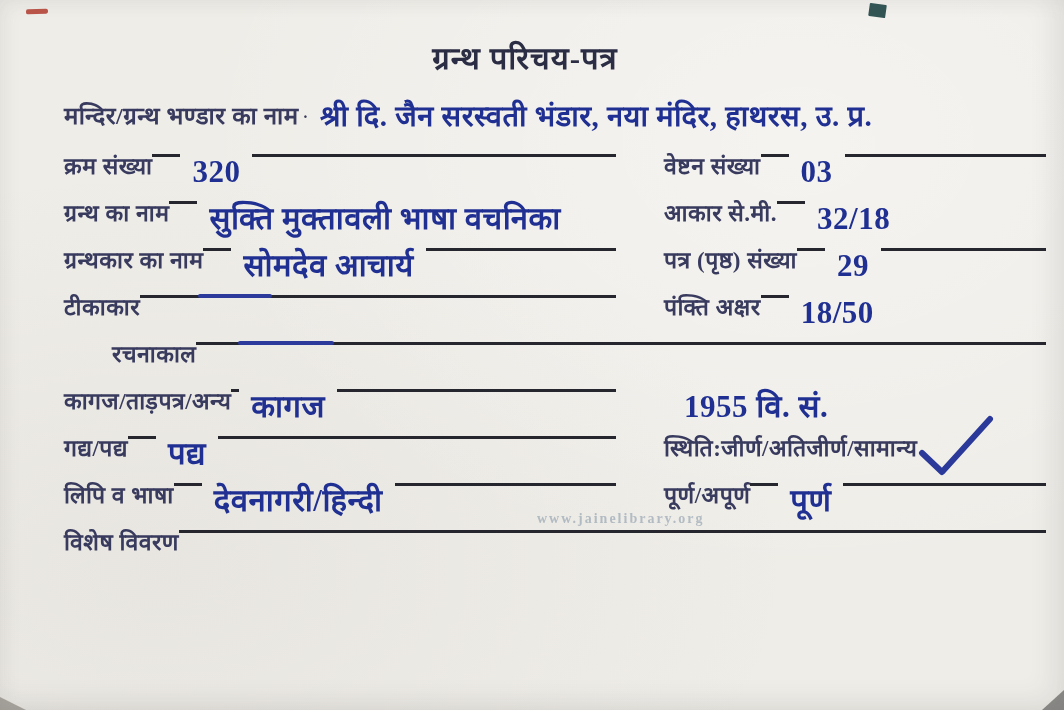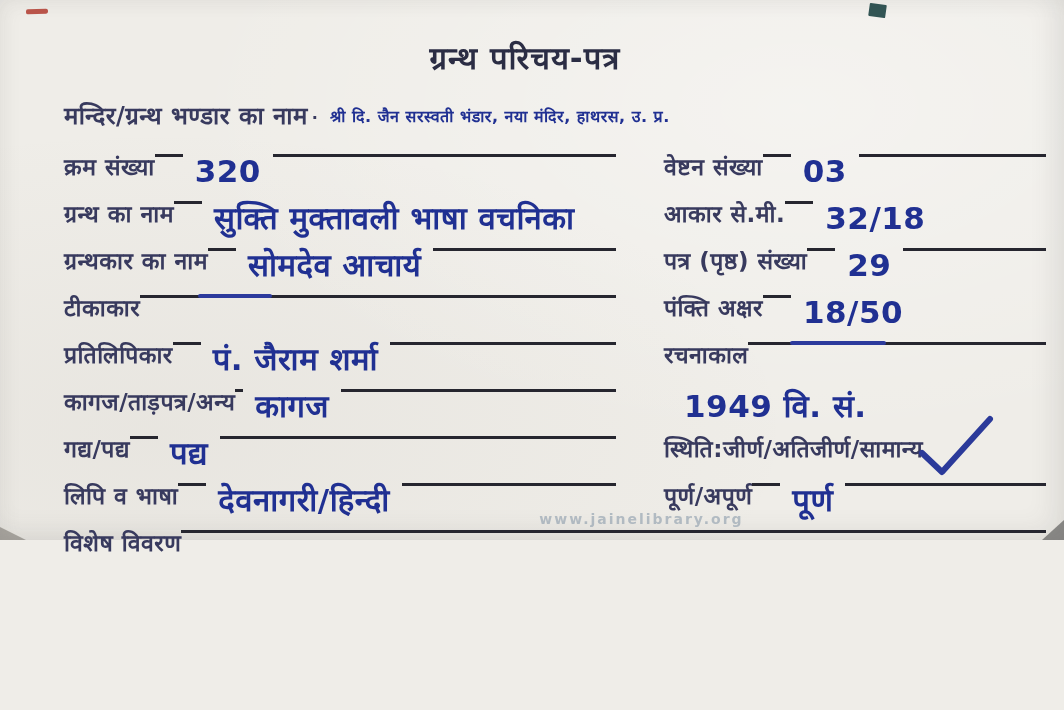--- a/index.html
+++ b/index.html
@@ -4,28 +4,29 @@
 <style>
   html,body{margin:0;padding:0;}
   body{
     width:1064px;height:710px;
     font-family:"DejaVu Sans","Liberation Sans",sans-serif;
     background:#efede8;
     overflow:hidden;
   }
   .page{
     position:relative;
-    width:1064px;height:540px;
+    width:1064px;height:710px;
     background:
       radial-gradient(ellipse at 75% 20%, rgba(255,255,255,0.35), transparent 55%),
       radial-gradient(ellipse at 15% 80%, rgba(120,110,95,0.06), transparent 50%),
       #efede8;
     box-shadow: inset -10px -8px 26px rgba(70,70,70,0.10), inset 6px 4px 18px rgba(90,90,90,0.05);
     box-sizing:border-box;
     padding:30px 18px 0 64px;
+    font-family:Liberation Serif, serif;
   }
   .title{
     margin:6px 60px 10px 0;
     text-align:center;
     font-size:31px;
     font-weight:bold;
     letter-spacing:1px;
     color:#2b2d44;
   }
   .row{display:flex; height:47px;}
@@ -35,21 +36,21 @@
   .cell.r{flex:1; position:relative;margin-left:48px;}
   .label{
     color:#383a5e; font-weight:600; font-size:23px;
     white-space:nowrap; line-height:1.15; letter-spacing:0.5px;
   }
   .value{
     color:#203092; font-weight:700; font-size:31px;
     white-space:nowrap; line-height:1.15; padding:0 12px; letter-spacing:0.5px;
   }
   .header-row .label{font-size:24px;}
-  .header-row .value{font-size:16px;}
+  .header-row .value{font-size:29px;}
   .sep{color:#383a5e; font-weight:700; padding-left:4px;}
   .line{border-bottom:3px solid #26262f; margin-bottom:9px;}
   .seg{width:28px; flex:none;}
   .seg-s{width:8px; flex:none;}
   .fill{flex:1; position:relative; min-width:6px;}
   .ink-mark{
     position:absolute; height:4px; background:#2c3a9c; bottom:-3px; border-radius:2px;
   }
   .ink-mark.tika{left:58px; width:74px;}
   .ink-mark.rachna{left:42px; width:96px;}
@@ -139,44 +140,38 @@
       </div>
     </div>
     <div class="cell r">
       <span class="label">पंक्ति अक्षर</span>
       <div class="line seg"></div>
       <span class="value">18/50</span>
     </div>
   </div>
 
   <div class="row">
-    <div class="cell l">
-      <span class="label">प्रतिलिपिकार</span>
-      <div class="line seg"></div>
-      <span class="value">पं. जैराम शर्मा</span>
-      <div class="line fill"></div>
-    </div>
     <div class="cell r">
       <span class="label">रचनाकाल</span>
       <div class="line fill">
         <span class="ink-mark rachna"></span>
       </div>
     </div>
   </div>
 
   <div class="row">
     <div class="cell l">
       <span class="label">कागज/ताड़पत्र/अन्य</span>
       <div class="line seg-s"></div>
       <span class="value">कागज</span>
       <div class="line fill"></div>
     </div>
     <div class="cell r">
       <div class="seg-s"></div>
-      <span class="value">1949 वि. सं.</span>
+      <span class="value">1955 वि. सं.</span>
     </div>
   </div>
 
   <div class="row">
     <div class="cell l">
       <span class="label">गद्य/पद्य</span>
       <div class="line seg"></div>
       <span class="value">पद्य</span>
       <div class="line fill"></div>
     </div>

